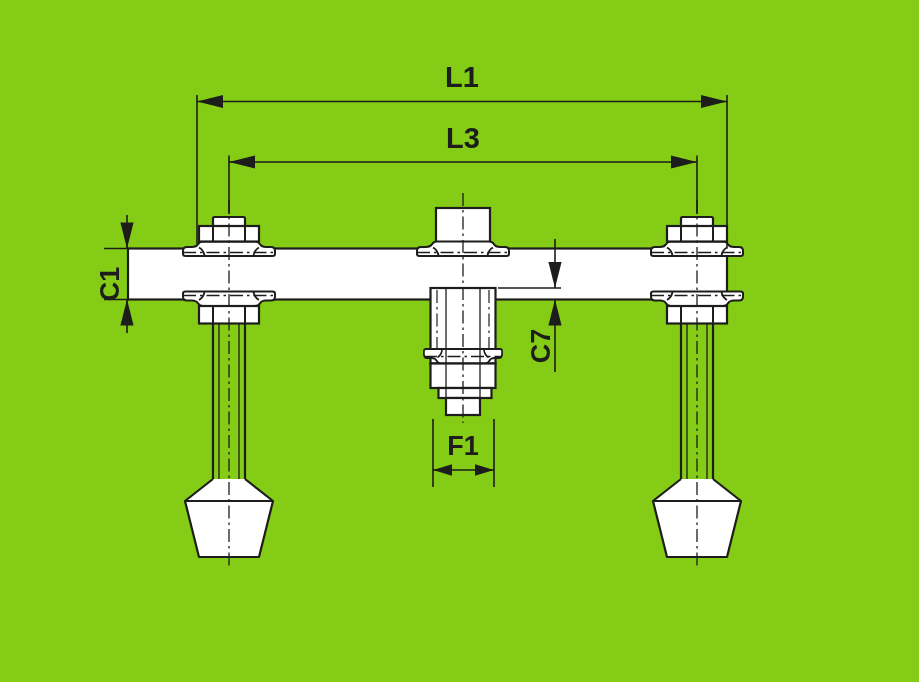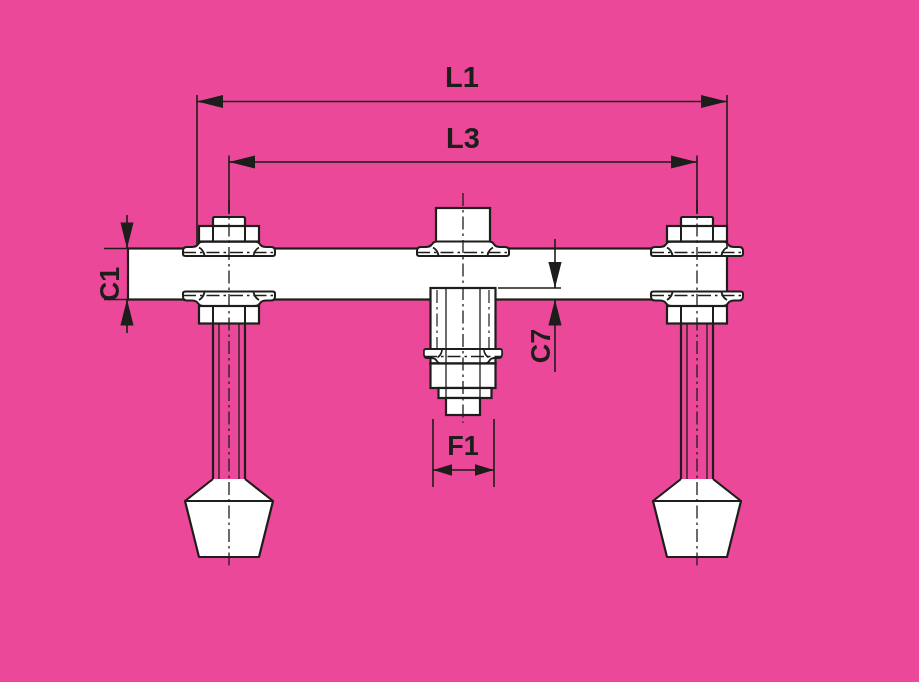--- a/index.html
+++ b/index.html
@@ -1,16 +1,16 @@
 <!DOCTYPE html>
 <html><head>
 <meta charset="utf-8">
 <style>
   html,body{margin:0;padding:0;background:#ffffff;}
-  .stage{width:919px;height:682px;background:#ec4899;position:relative;overflow:hidden;}
+  .stage{width:919px;height:682px;background:#84cc16;position:relative;overflow:hidden;}
   svg{display:block;}
   text{font-family:"Liberation Sans","DejaVu Sans",sans-serif;font-weight:bold;}
 </style>
 </head>
 <body>
 
 <div class="stage">
 <svg width="919" height="682" viewBox="0 0 919 682">
   <defs>
 

